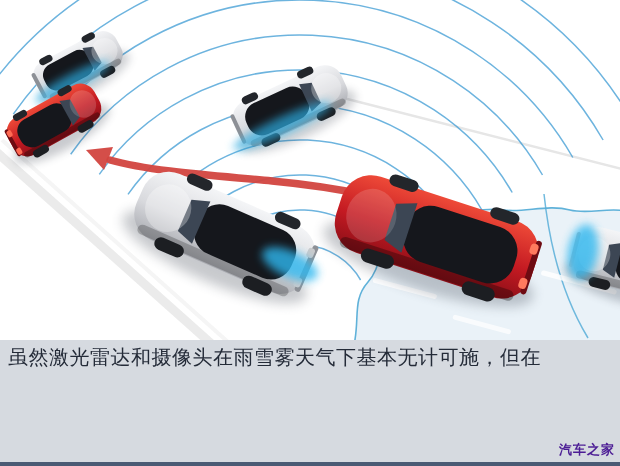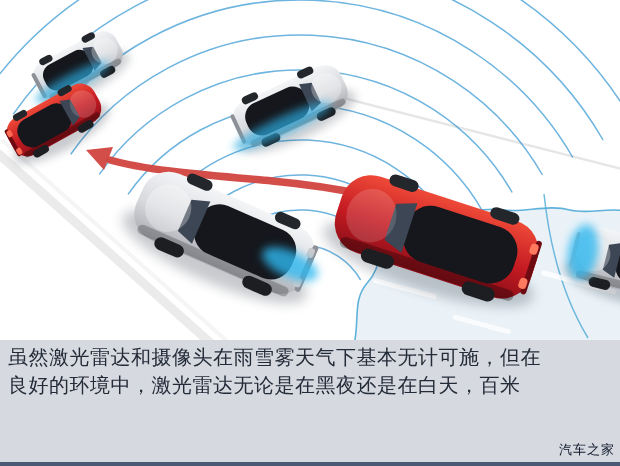--- a/index.html
+++ b/index.html
@@ -16,21 +16,21 @@
     position:absolute;left:0;top:340px;width:620px;height:122px;
     background:#d6dae0;
     color:#242b38;
   }
   .cap-lines{padding:4px 0 0 8px;}
   .cap-line{
     font-size:20px;line-height:27.5px;letter-spacing:0.5px;white-space:nowrap;
     color:#242b38;
   }
   .watermark{
-    position:absolute;right:5px;bottom:3px;font-size:13px;color:#0f172a;letter-spacing:1px;
+    position:absolute;right:5px;bottom:3px;font-size:13px;color:#4c1d95;letter-spacing:1px;font-weight:bold;
   }
   .bottom-border{
     position:absolute;left:0;top:462px;width:620px;height:4px;background:#4a5a74;
   }
 </style>
 </head>
 <body>
 
 <div class="screen">
 
@@ -183,19 +183,18 @@
         <rect x="21" y="22" width="22" height="10" rx="5" fill="#1c1e22"></rect>
         <rect x="62" y="-18" width="4" height="36" rx="2" fill="#b9bbbf"></rect>
       </g>
       <ellipse cx="583" cy="252" rx="15" ry="28" fill="#2eb8f0" opacity="0.8" filter="url(#blur4)" transform="rotate(10 583 252)"></ellipse>
     </svg>
   </div>
 
   <div class="caption">
     <div class="cap-lines">
       <div class="cap-line">虽然激光雷达和摄像头在雨雪雾天气下基本无计可施，但在</div>
-      <div class="cap-line">良好的环境中，激光雷达无论是在黑夜还是在白天，百米</div>
     </div>
     <div class="watermark">汽车之家</div>
   </div>
 
   <div class="bottom-border"></div>
 </div>
 
 </body></html>

